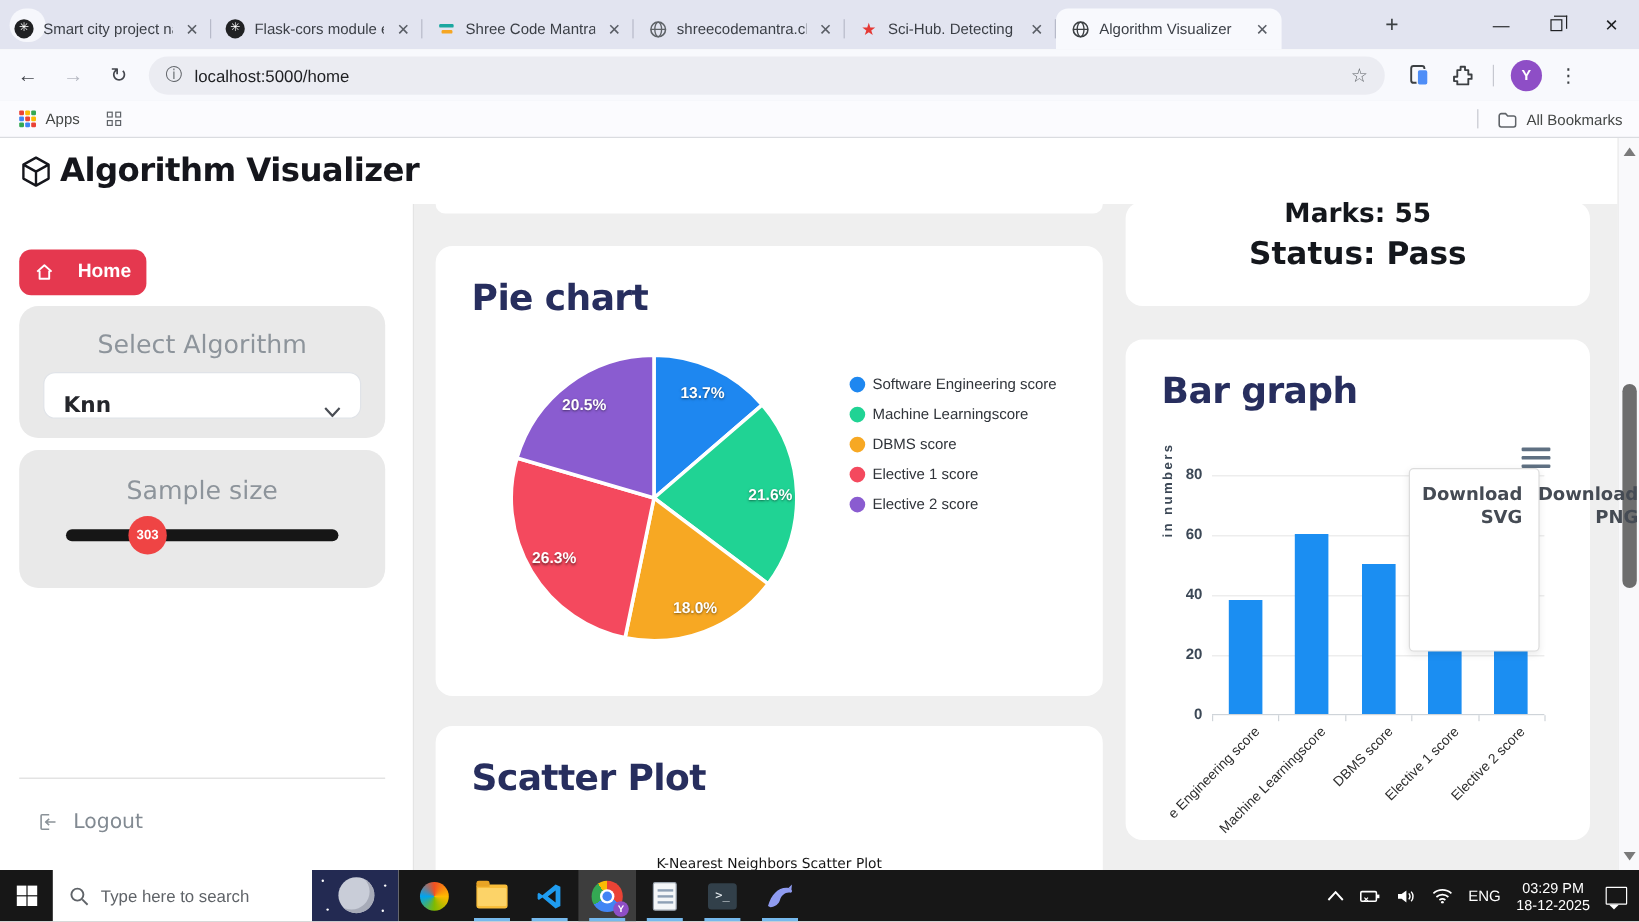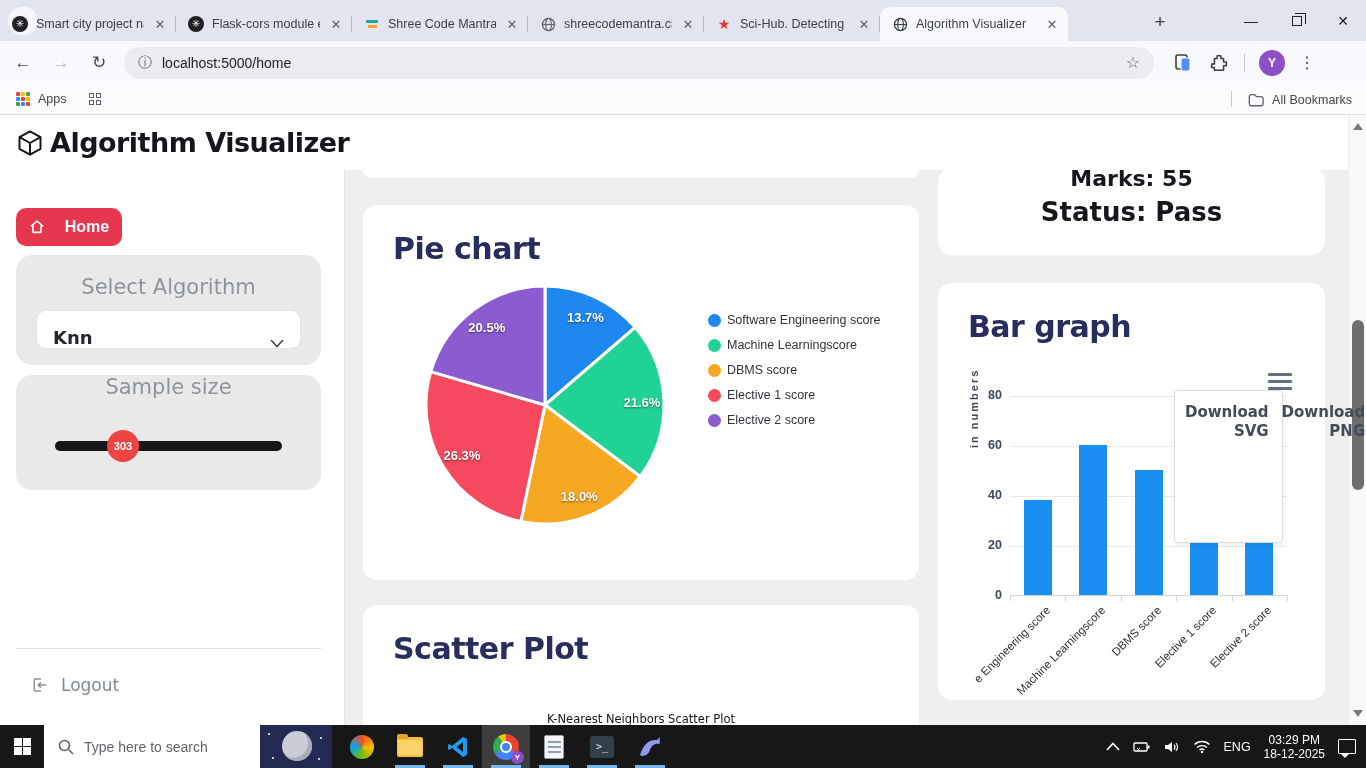--- a/index.html
+++ b/index.html
@@ -56,36 +56,36 @@
 
   #sidebar { position:absolute; left:0; top:55px; width:345px; height:555px; background:#fff; border-right:1px solid #e4e4e4; }
   .home-btn { position:absolute; left:16px; top:38px; width:106px; height:38px; background:#e5384f; border-radius:10px; display:flex; align-items:center; justify-content:center; gap:20px; color:#fff; font-size:16px; font-weight:bold; }
   .side-card { position:absolute; left:16px; width:305px; background:#e9e9e9; border-radius:16px; }
   .side-card .sc-title { text-align:center; font-family:"DejaVu Sans",sans-serif; font-size:21px; color:#8d949b; }
   #algo-card { top:85px; height:110px; }
   #algo-card .sc-title { margin-top:20px; }
   .select-box { position:absolute; left:20px; top:55px; width:265px; height:39px; background:#fff; border:1px solid #e0e3e8; border-radius:10px; display:flex; align-items:flex-end; padding:0 16px; }
   .select-box .sel-val { flex:1; font-size:18px; font-weight:bold; color:#24262b; font-family:"DejaVu Sans",sans-serif; }
   #size-card { top:205px; height:115px; }
-  #size-card .sc-title { }
+  #size-card .sc-title { margin-top:22px; }
   .slider-track { position:absolute; left:39px; top:66px; width:227px; height:10px; background:#161616; border-radius:5px; }
   .slider-thumb { position:absolute; left:52px; top:-11px; width:32px; height:32px; border-radius:50%; background:#ef4444; color:#fff; font-size:11px; font-weight:bold; display:flex; align-items:center; justify-content:center; }
   .side-divider { position:absolute; left:16px; top:478px; width:305px; height:1px; background:#dcdcdc; }
   .logout { position:absolute; left:30px; top:505px; display:flex; align-items:center; gap:12px; color:#828a92; font-size:17px; font-family:"DejaVu Sans",sans-serif; }
 
   .card { position:absolute; background:#fff; border-radius:14px; }
   .card-title { position:absolute; left:30px; top:26px; font-family:"DejaVu Sans",sans-serif; font-size:30px; font-weight:bold; color:#272e5e; letter-spacing:-0.5px; }
 
   #sliver-card { left:363px; top:55px; width:556px; height:8px; border-radius:0 0 12px 12px; }
   #result-card { left:938px; top:53px; width:387px; height:87px; border-radius:14px; overflow:hidden; }
   #result-card .marks { margin-top:-2px; text-align:center; font-family:"DejaVu Sans",sans-serif; font-size:22px; font-weight:600; color:#14171c; }
   #result-card .status { margin-top:6px; text-align:center; font-family:"DejaVu Sans",sans-serif; font-size:26px; font-weight:600; color:#14171c; }
 
   #pie-card { left:363px; top:90px; width:556px; height:375px; }
-  #pie-wrap { position:absolute; left:60px; top:78px; width:244px; height:244px; }
+  #pie-wrap { position:absolute; left:60px; top:88px; width:244px; height:244px; }
   #pie-labels { position:absolute; left:0; top:0; width:244px; height:244px; pointer-events:none; }
   .pie-label { position:absolute; transform:translate(-50%,-50%); color:#fff; font-size:13px; font-weight:bold; text-shadow:0 1px 2px rgba(0,0,0,.5); white-space:nowrap; }
   #pie-legend { position:absolute; left:345px; top:108px; }
   .legend-row { display:flex; align-items:center; gap:6px; margin-bottom:11px; }
   .legend-dot { width:13px; height:13px; border-radius:50%; flex:0 0 13px; }
   .legend-text { font-size:12.5px; color:#30343a; }
 
   #scatter-card { left:363px; top:490px; width:556px; height:120px; border-radius:14px 14px 0 0; }
   #scatter-card .caption { position:absolute; left:0; top:107px; width:100%; text-align:center; font-family:"DejaVu Sans",sans-serif; font-size:11.5px; color:#151515; }
 

